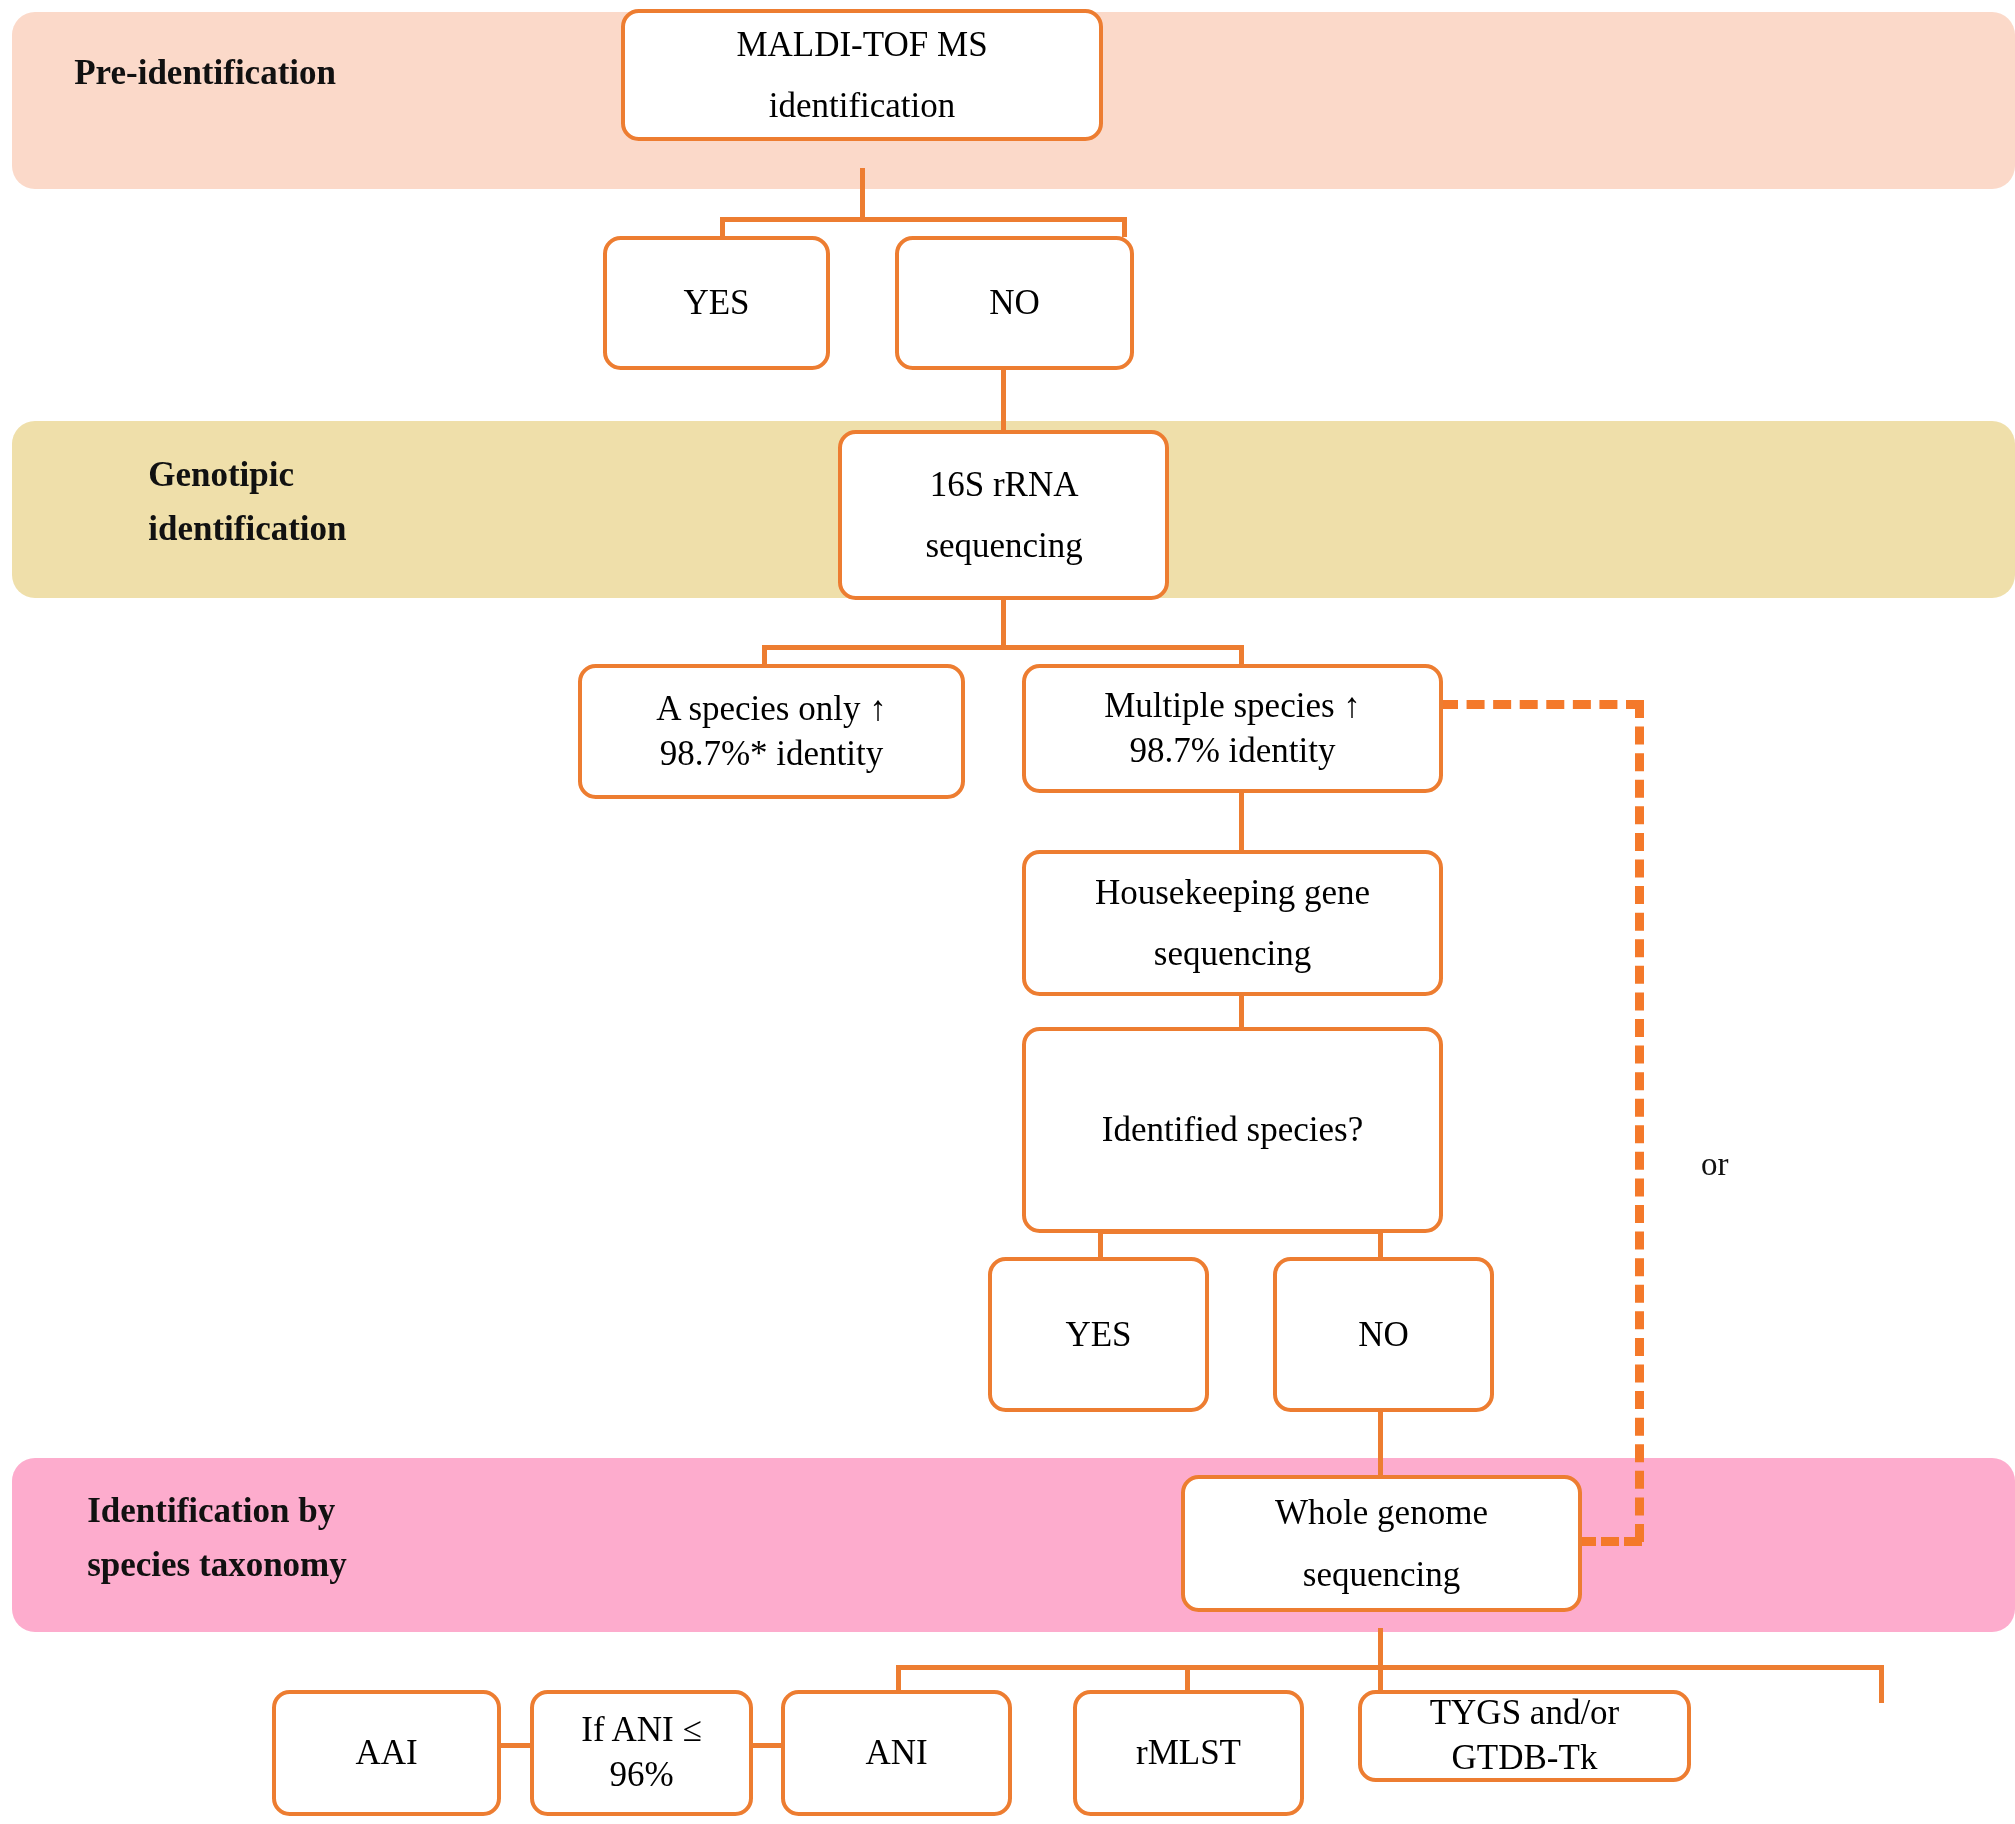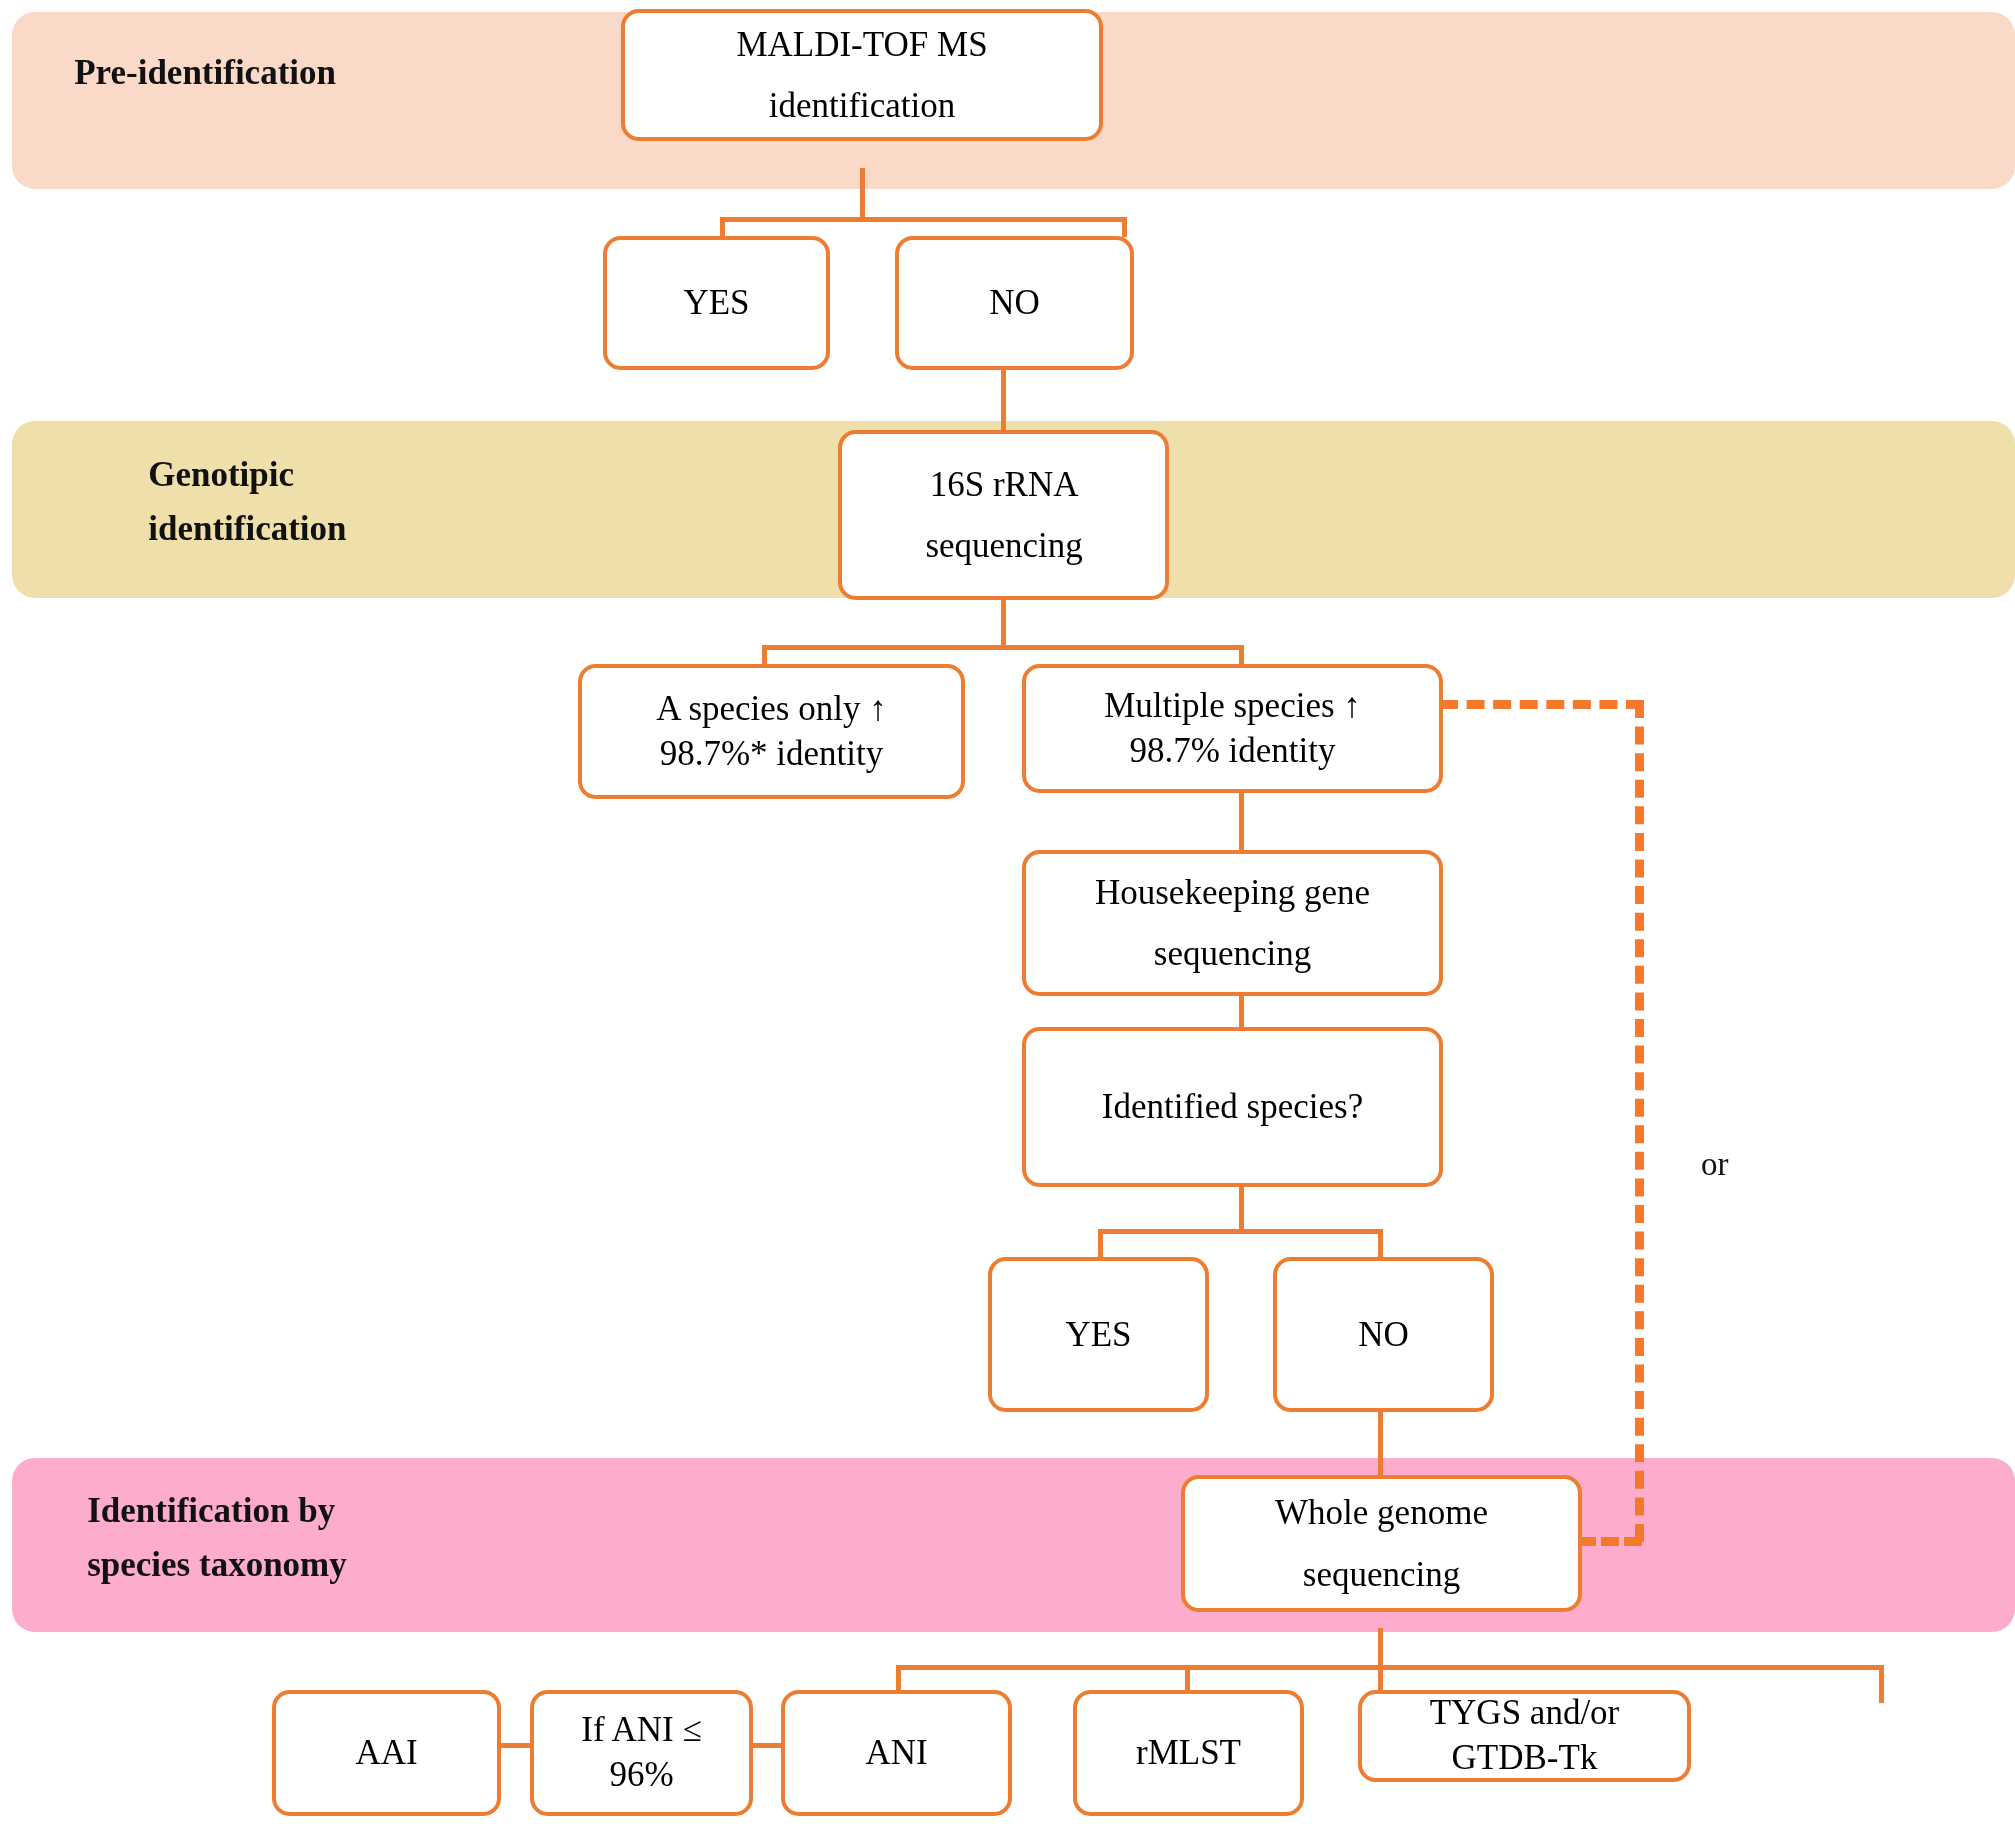--- a/index.html
+++ b/index.html
@@ -143,21 +143,21 @@
 
   <div class="node tight" style="left:570px;top:664px;width:387px;height:135px;margin-left:8px;">A species only ↑
 98.7%* identity</div>
 
   <div class="node tight" style="left:1022px;top:664px;width:421px;height:129px;">Multiple species  ↑
 98.7% identity</div>
 
   <div class="node" style="left:1022px;top:850px;width:421px;height:146px;">Housekeeping gene
 sequencing</div>
 
-  <div class="node" style="left:1022px;top:1027px;width:421px;height:160px;">Identified species?</div>
+  <div class="node" style="left:1022px;top:1027px;width:421px;height:206px;">Identified species?</div>
 
   <div class="node" style="left:988px;top:1257px;width:221px;height:155px;">YES</div>
 
   <div class="node" style="left:1273px;top:1257px;width:221px;height:155px;">NO</div>
 
   <div class="node" style="left:1181px;top:1475px;width:401px;height:137px;">Whole genome
 sequencing</div>
 
   <div class="node" style="left:272px;top:1690px;width:229px;height:126px;">AAI</div>
 

